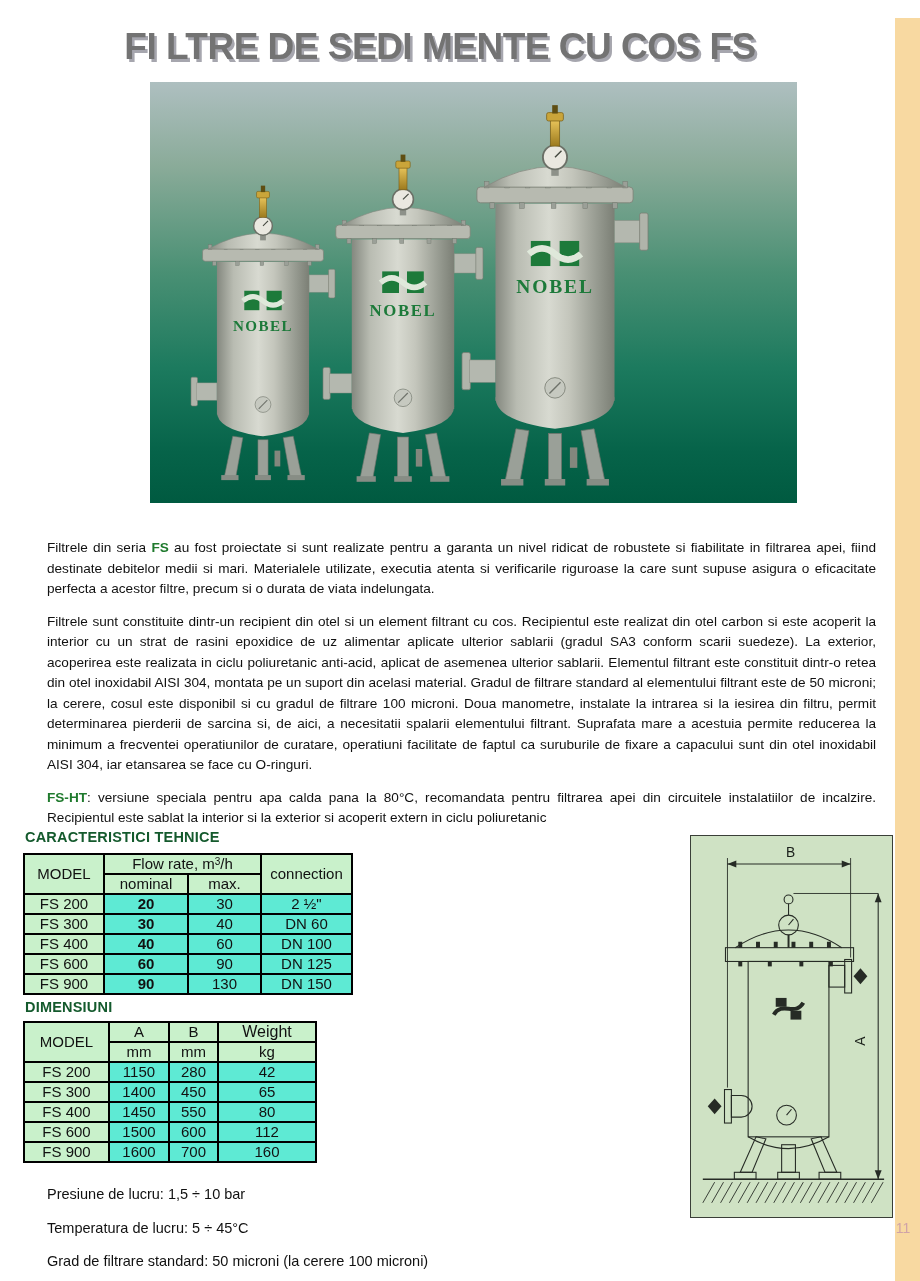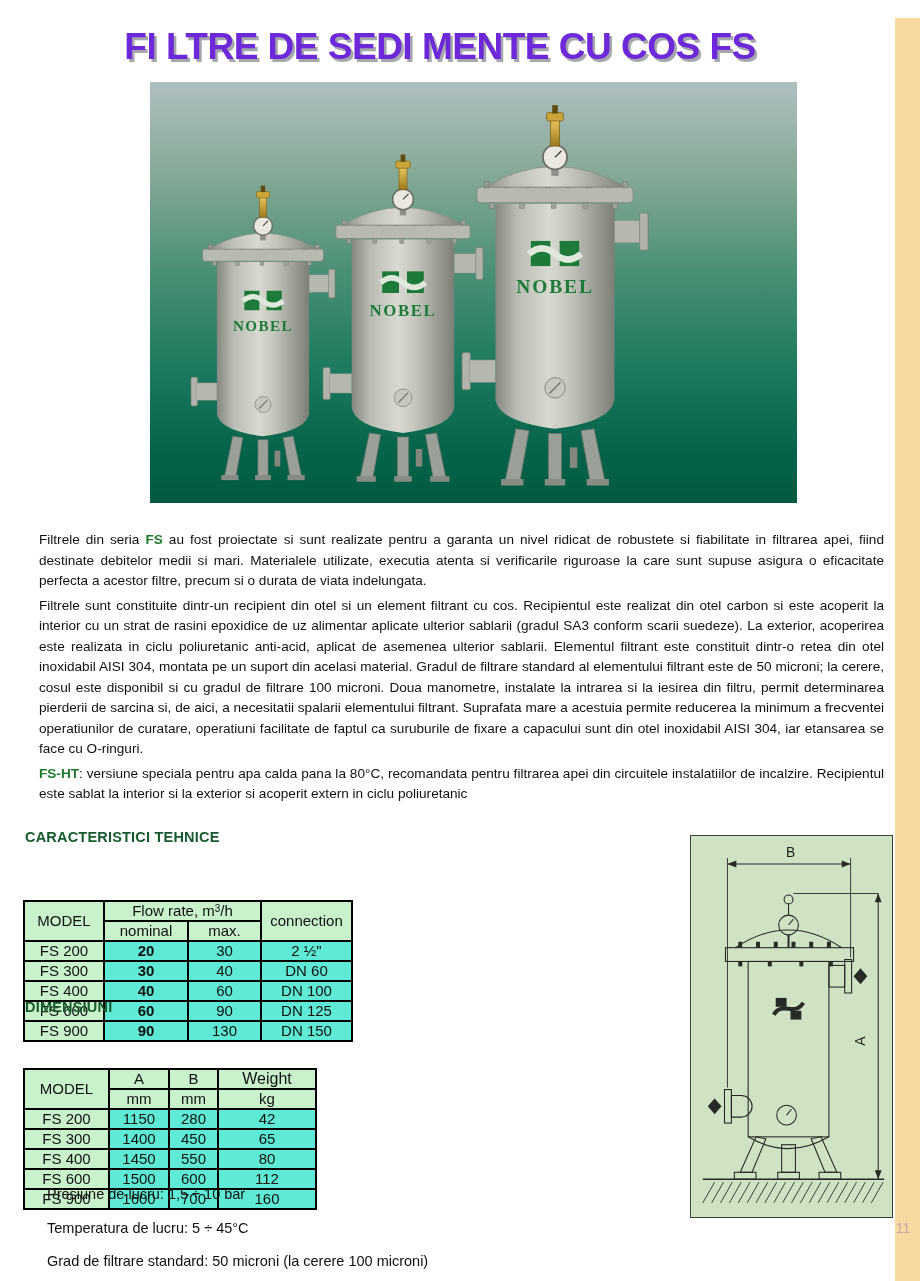--- a/index.html
+++ b/index.html
@@ -10,42 +10,42 @@
   .side-strip {
     position:absolute; right:0; top:18px; width:25px; height:1263px;
     background:#f8d9a1;
   }
   .page-number {
     position:absolute; right:1px; top:1220px; width:32px; text-align:center;
     font-size:14px; color:#cfa3a8;
   }
   .page-title {
     position:absolute; left:0; right:40px; top:26px; text-align:center;
-    font-size:37px; font-weight:bold; color:#6d28d9; letter-spacing:-0.5px;
+    font-size:37px; font-weight:bold; color:#737373; letter-spacing:-0.5px;
     text-shadow:2.5px 2.5px 0 #a6a6ae;
     white-space:nowrap;
   }
   .photo {
     position:absolute; left:150px; top:82px; width:647px; height:421px;
     background:linear-gradient(180deg,#aebfc0 0%, #8aab99 20%, #4a9074 48%, #1270533 0%, #15755a 70%, #03604a 88%, #005a40 100%);
   }
   .photo svg { display:block; }
   .body-text {
     position:absolute; left:35px; top:526px; width:853px;
     font-size:13.6px; line-height:20.5px; text-align:justify;
   }
-  .body-text p { margin:4px; }
+  .body-text p { margin:12px; }
   .hl { color:#1f7a2d; font-weight:bold; }
   .sec-heading {
     position:absolute; font-size:14.5px; font-weight:bold; color:#145a2d;
     letter-spacing:0.2px;
   }
   #tech-heading { left:25px; top:829px; }
   #dim-heading  { left:25px; top:999px; }
-  table { border-collapse:collapse; position:absolute; font-size:15px; table-layout:fixed;margin-top:47px; }
+  table { border-collapse:collapse; position:absolute; font-size:15px; table-layout:fixed; }
   #flow-table { left:23px; top:853px; }
   #dim-table  { left:23px; top:1021px; }
   td, th { border:2px solid #000; text-align:center; vertical-align:middle;
            padding:0 2px; height:18px; line-height:16px; font-weight:normal; overflow:hidden; }
   .green  { background:#c9f1cb; }
   .yellow { background:#5eead4; }
   .b { font-weight:bold; }
   sup.s3 { font-size:10px; line-height:0; vertical-align:4px; }
   .specs {
     position:absolute; left:35px; top:1172px; font-size:14.5px; line-height:21.5px;

